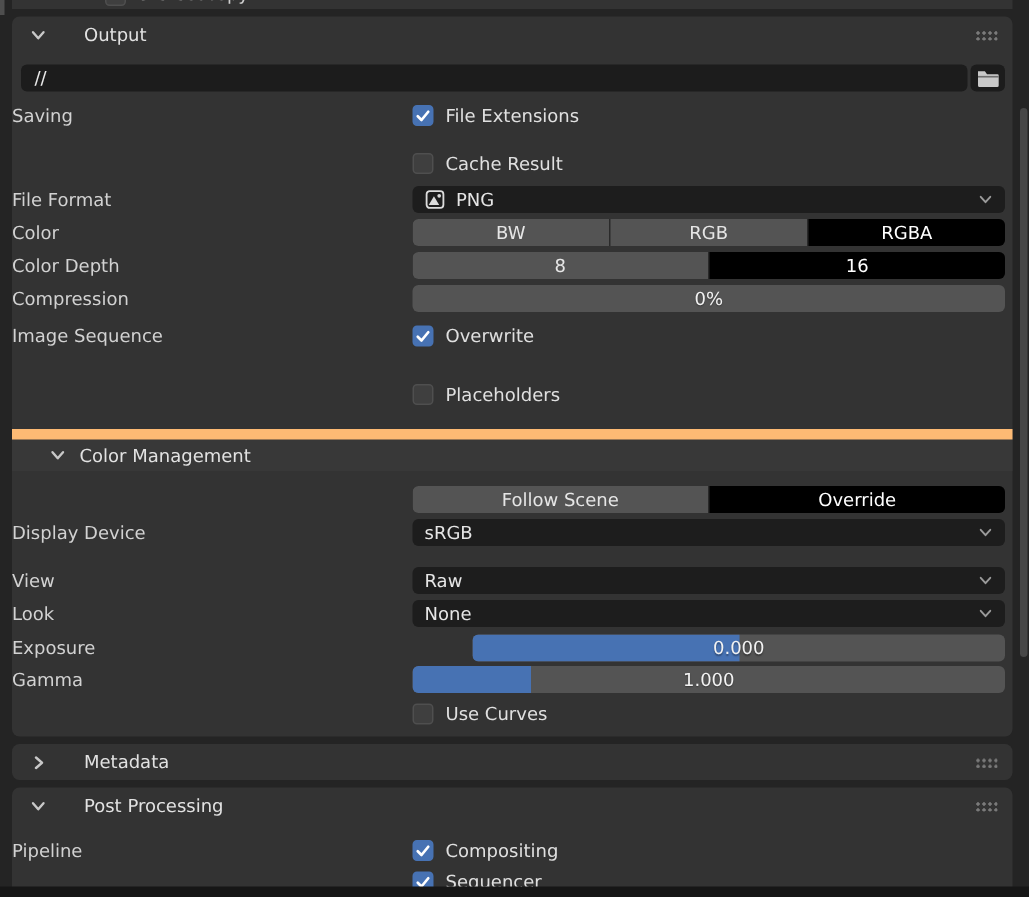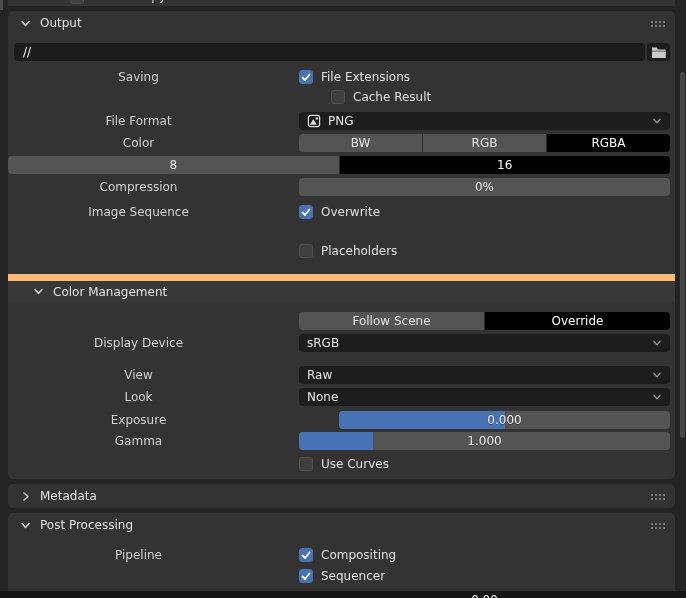--- a/index.html
+++ b/index.html
@@ -14,37 +14,37 @@
   .bottom-edge{position:absolute;left:0;right:0;bottom:0;height:7px;background:#161616;}
   .scrollbar-track{position:absolute;right:1px;top:0;bottom:7px;width:6px;}
   .scrollbar-thumb{position:absolute;right:0;top:72px;width:5px;height:366px;background:#474747;border-radius:3px;}
 
   .panel{margin:0 11px 5px 8px;background:#333333;border-radius:5px;position:relative;}
   .clipped-strip{height:6px;margin:0 11px 5px 8px;background:#333333;border-radius:0;position:relative;overflow:hidden;}
   .clipped-strip .cb{position:absolute;left:62px;top:-10px;}
   .clipped-strip .txt{position:absolute;left:84px;top:-11px;color:#cfcfcf;}
 
   .panel-header{height:24px;display:flex;align-items:center;padding:0 12px;position:relative;}
-  .panel-header .title{margin-left:9px;color:#e2e2e2;}
+  .panel-header .title{margin-left:25px;color:#e2e2e2;}
   .grip{position:absolute;right:10px;top:9px;width:15px;height:7px;
     background-image:radial-gradient(circle,#7a7a7a 1px,rgba(0,0,0,0) 1.2px);
     background-size:4px 4px;}
 
   .chev{display:block;}
   .chev polyline{fill:none;stroke:#c8c8c8;stroke-width:1.6;stroke-linecap:round;stroke-linejoin:round;}
   .dd-chev polyline{stroke:#9a9a9a;stroke-width:1.4;}
 
   .content{padding:0 5px 8px 0;}
   .row{display:flex;align-items:center;height:18px;margin-top:4px;}
   .row.first{margin-top:8px;}
   .row.gap{margin-top:8px;}
   .row.gap-lg{margin-top:14px;}
   .row.tight{margin-top:3px;}
   .row.check-h{height:15px;}
-  .label{width:261px;padding-right:30px;flex:none;text-align:center;color:#d2d2d2;white-space:nowrap;}
+  .label{width:261px;padding-right:6px;flex:none;text-align:left;color:#d2d2d2;white-space:nowrap;}
   .widget{flex:1;height:18px;min-width:0;}
 
   .textfield{background:#1c1c1c;border-radius:4px;height:18px;display:flex;align-items:center;padding:0 9px;color:#eaeaea;}
   .pathrow{display:flex;margin-left:6px;}
   .pathrow .textfield{flex:1;}
   .iconbtn{width:23px;height:18px;margin-left:2px;background:#1c1c1c;border-radius:4px;flex:none;
     display:flex;align-items:center;justify-content:center;}
 
   .dropdown{background:#1d1d1d;border-radius:4px;height:18px;display:flex;align-items:center;padding:0 8px;color:#e6e6e6;}
   .dropdown .dd-label{flex:1;overflow:hidden;white-space:nowrap;}
@@ -110,21 +110,21 @@
       <span class="label">Saving</span>
       <div class="widget checkwrap">
         <span class="checkbox checked">
           <svg width="10" height="10" viewBox="0 0 10 10">
               <polyline points="1.5,5.5 4,8 8.5,2.5"></polyline>
             </svg>
         </span>
         <span class="checklabel">File Extensions</span>
       </div>
     </div>
-    <div class="row check-h" style="margin-top:5px;padding-left:32px;">
+    <div class="row check-h" style="margin-top:17px;">
       <span class="label"></span>
       <div class="widget checkwrap">
         <span class="checkbox">
           
         </span>
         <span class="checklabel">Cache Result</span>
       </div>
     </div>
 
     <div class="row gap">
@@ -147,20 +147,21 @@
     <div class="row">
       <span class="label">Color</span>
       <div class="widget segmented">
         <div class="seg">BW</div>
         <div class="seg">RGB</div>
         <div class="seg selected">RGBA</div>
       </div>
     </div>
 
     <div class="row">
+      <span class="label">Color Depth</span>
       <div class="widget segmented">
         <div class="seg">8</div>
         <div class="seg selected">16</div>
       </div>
     </div>
 
     <div class="row">
       <span class="label">Compression</span>
       <div class="widget slider">
         <span class="fill" style="width: 0%;"></span>

